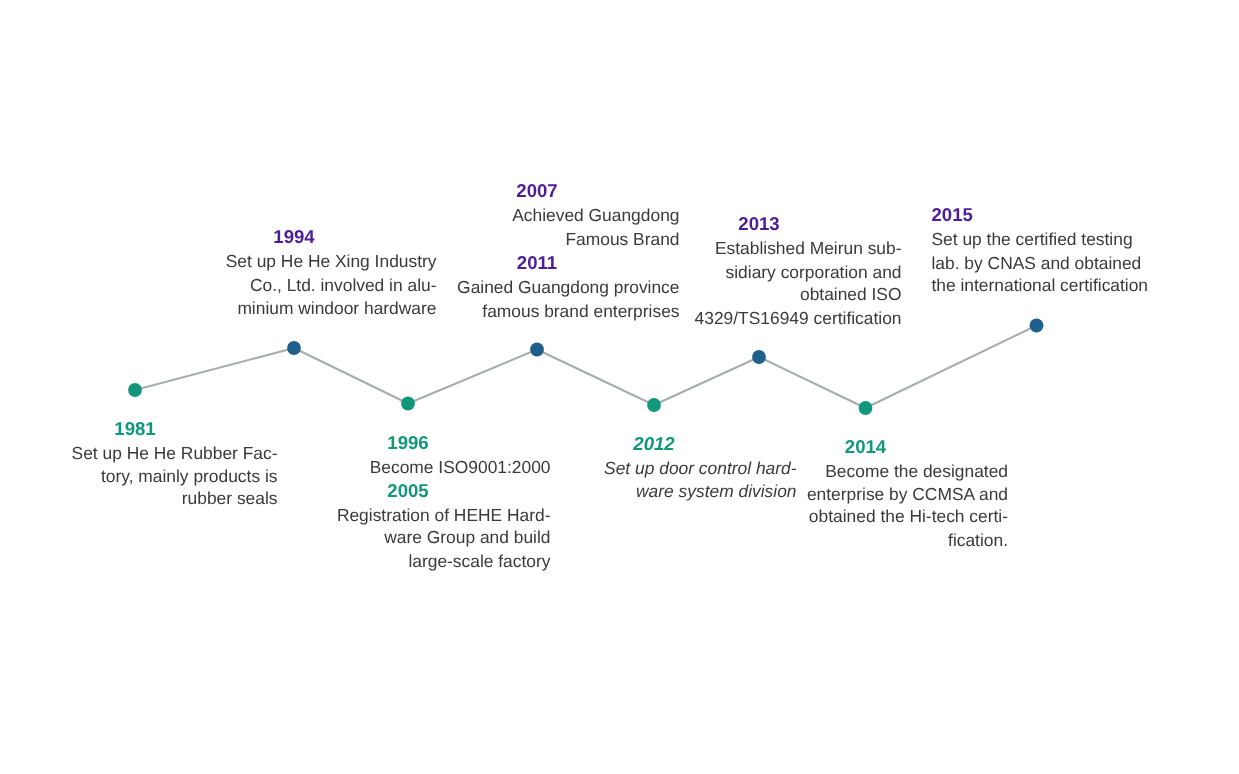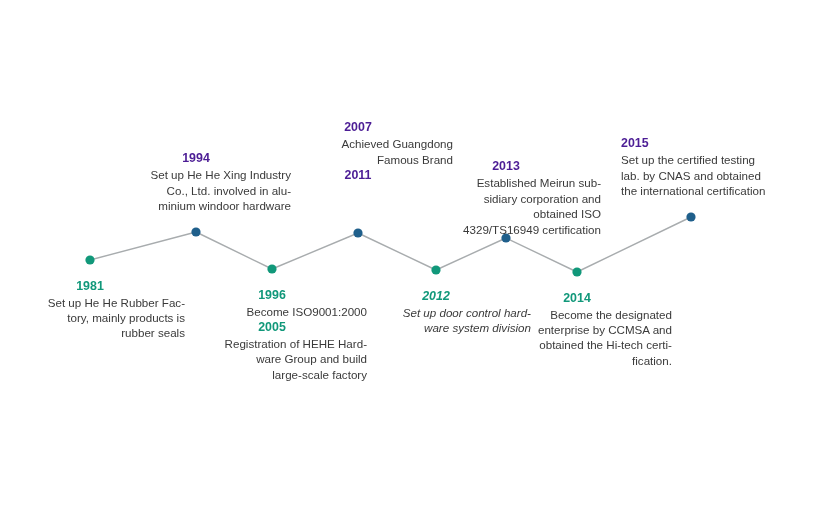--- a/index.html
+++ b/index.html
@@ -105,30 +105,32 @@
         </div>
       </div>
       <div class="milestone above" style="width: 190px; left: 263px; top: 119px;">
         <div class="event-block">
           <div class="milestone-year year-upper">2007</div>
           <div class="milestone-text">Achieved Guangdong
 Famous Brand</div>
         </div>
         <div class="event-block">
           <div class="milestone-year year-upper">2011</div>
+          <div class="milestone-text">Gained Guangdong province
+famous brand enterprises</div>
         </div>
       </div>
       <div class="milestone below" style="width: 190px; left: 341px; top: 288px; font-style: italic;">
         <div class="event-block">
           <div class="milestone-year year-lower">2012</div>
           <div class="milestone-text">Set up door control hard-
 ware system division</div>
         </div>
       </div>
-      <div class="milestone above" style="width: 190px; left: 411px; top: 141px; margin-top: 17px;">
+      <div class="milestone above" style="width: 190px; left: 411px; top: 141px;">
         <div class="event-block">
           <div class="milestone-year year-upper">2013</div>
           <div class="milestone-text">Established Meirun sub-
 sidiary corporation and
 obtained ISO
 4329/TS16949 certification</div>
         </div>
       </div>
       <div class="milestone below" style="width: 190px; left: 482px; top: 290px;">
         <div class="event-block">

